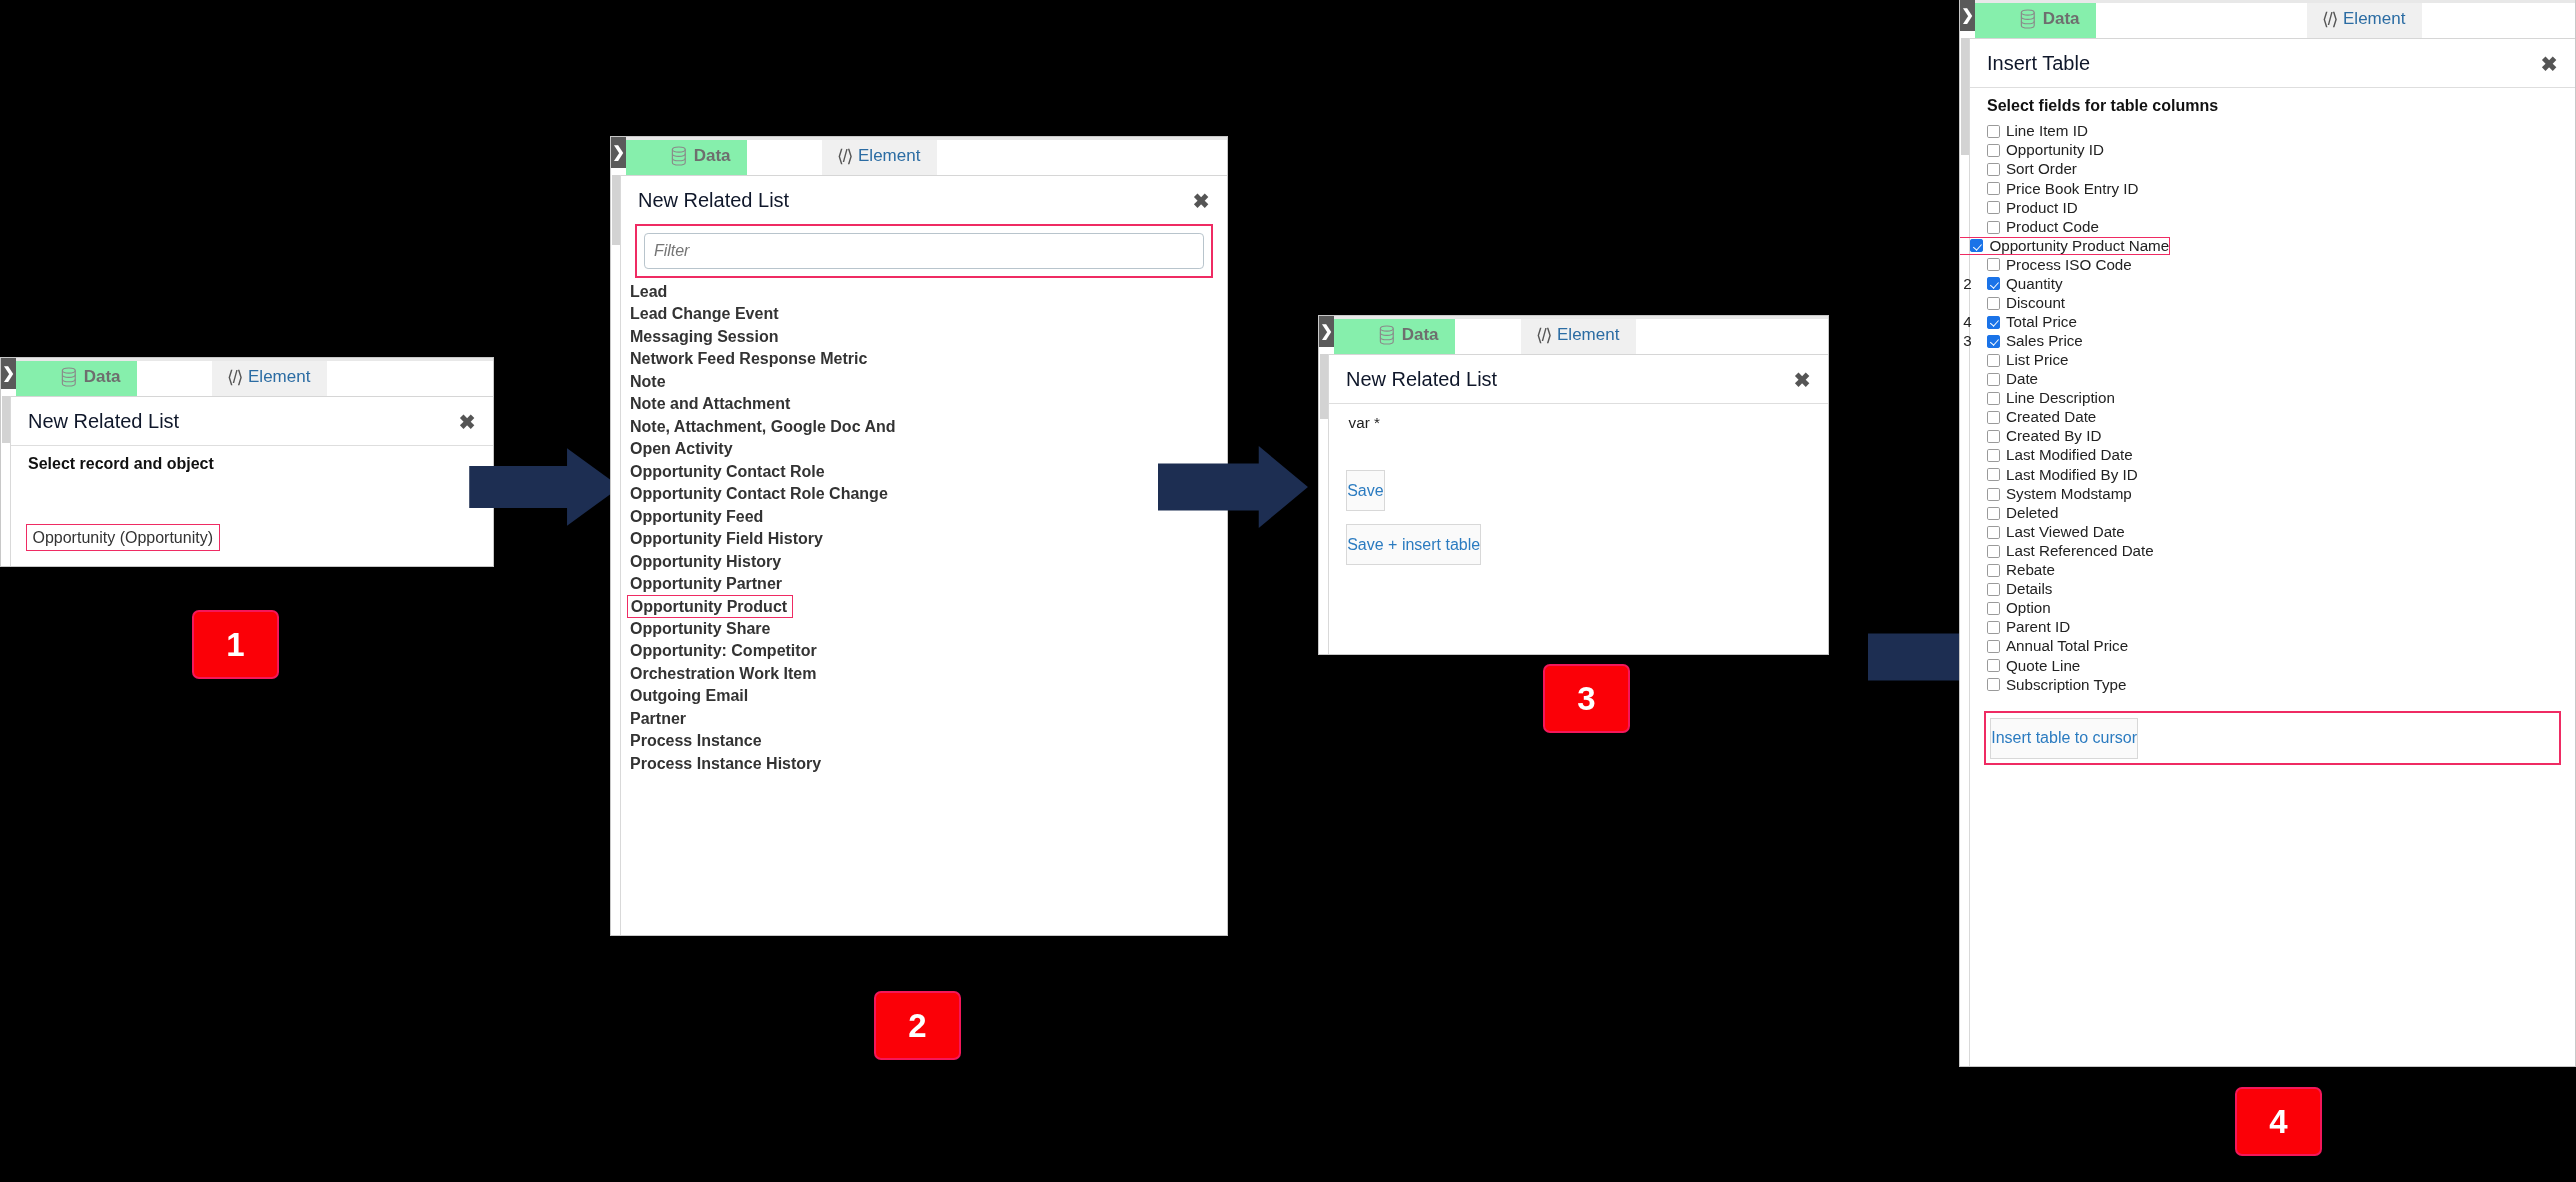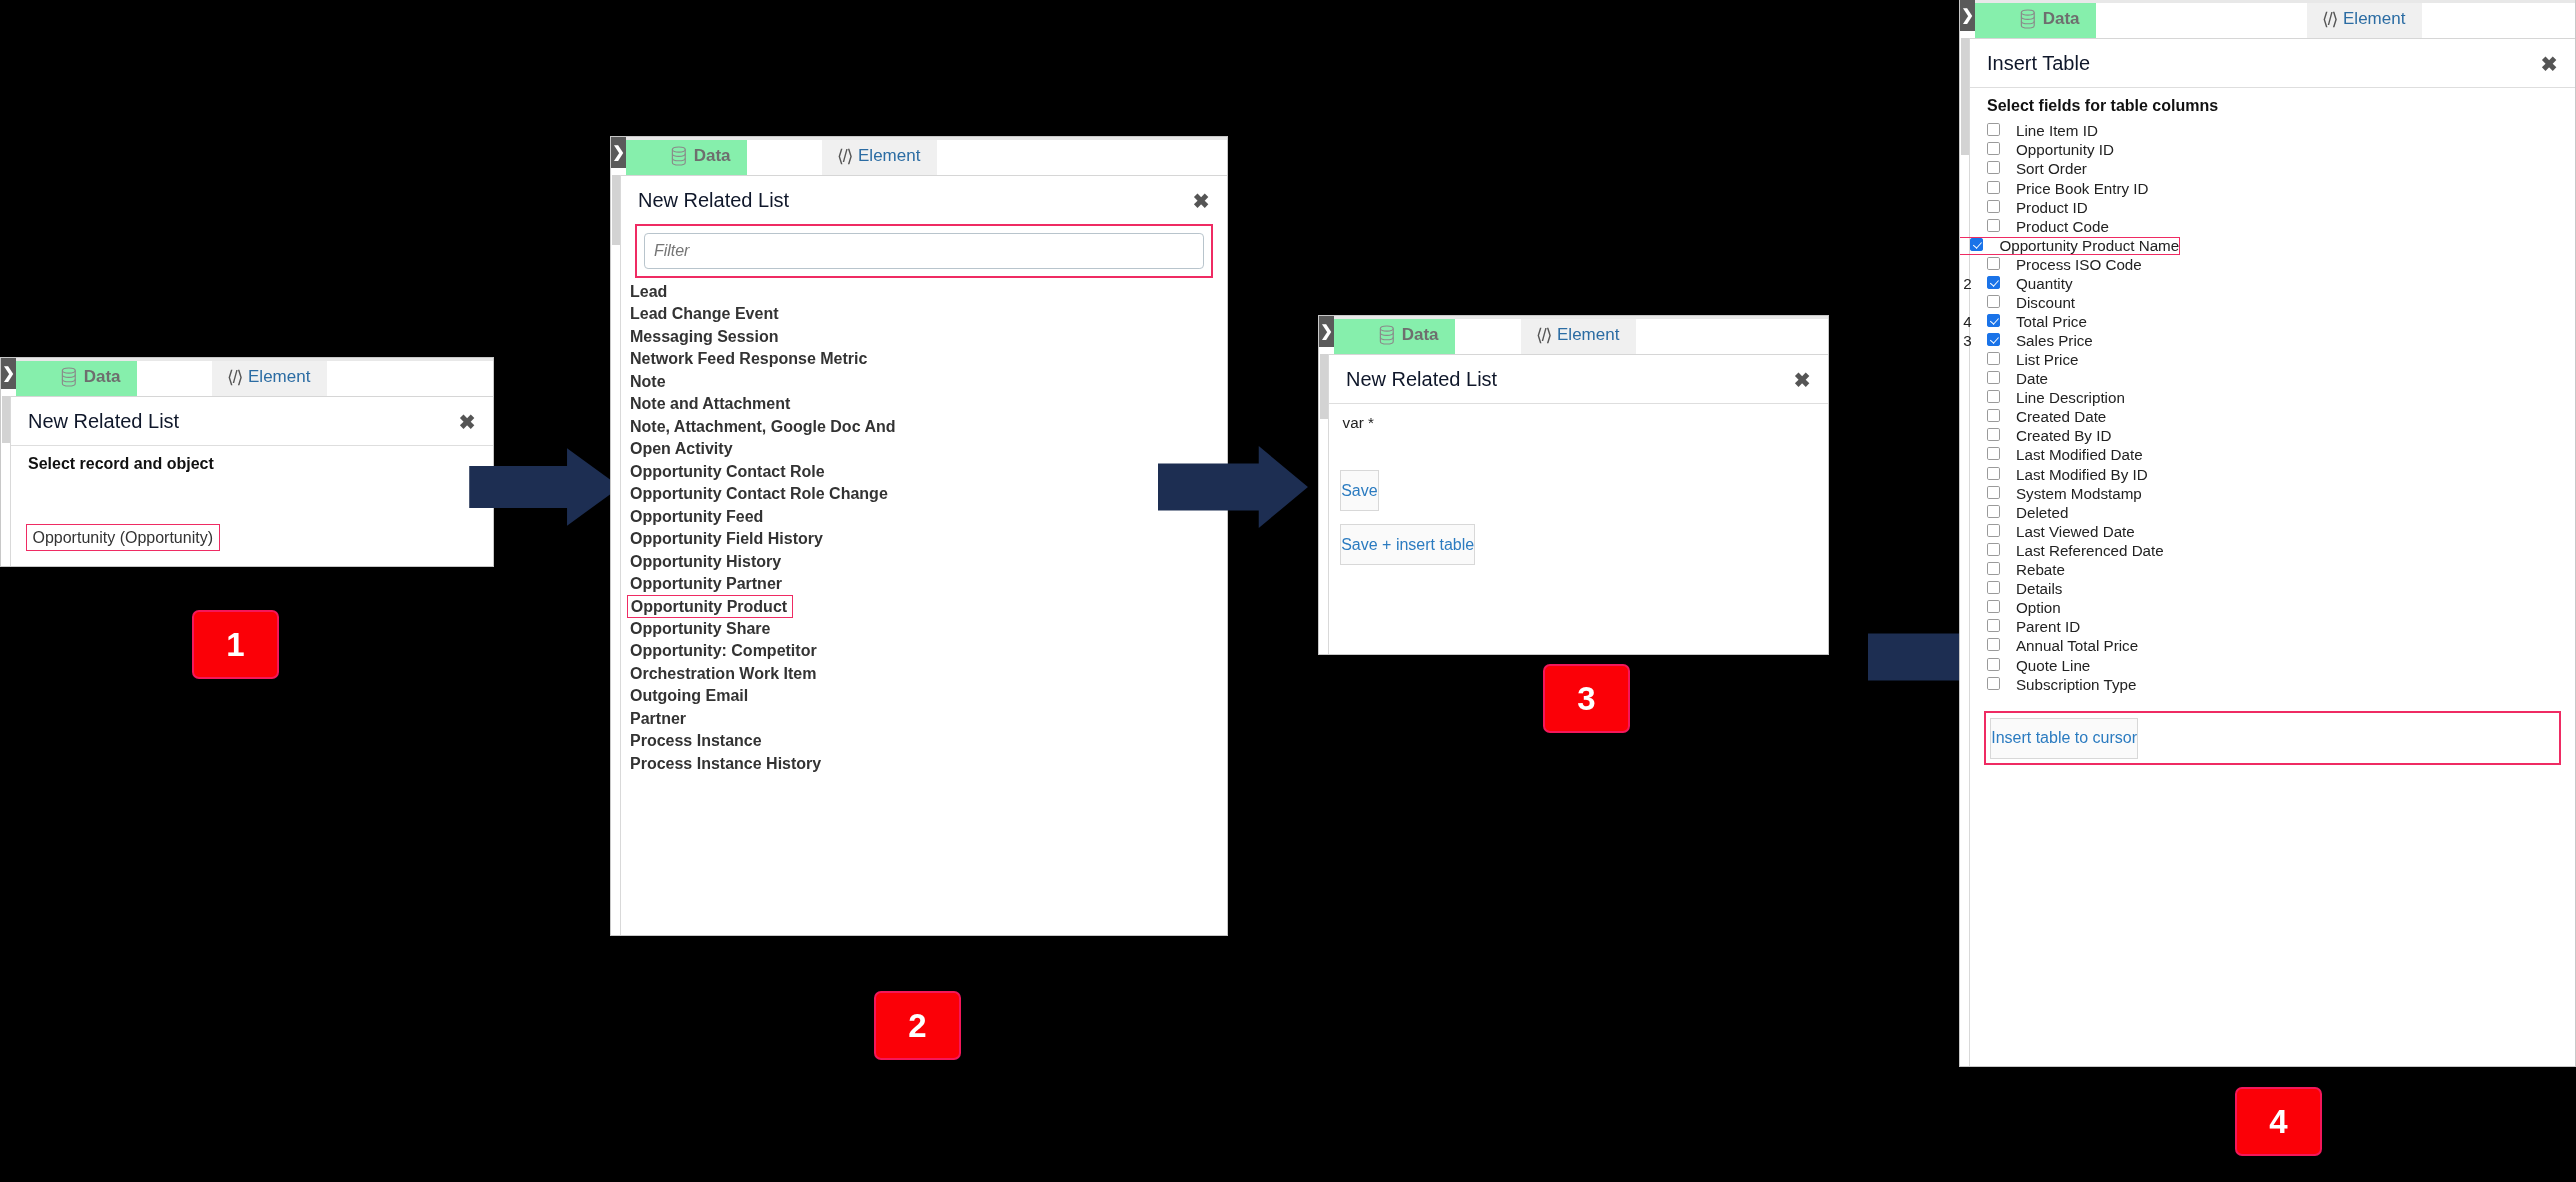--- a/index.html
+++ b/index.html
@@ -133,21 +133,21 @@
     text-align:center;
     padding:10.6px 0;
     box-sizing:border-box;
     font-family:"Liberation Sans", sans-serif;
     cursor:pointer;
   }
 
   
   .cb-list{list-style:none;margin:0;padding:2.3px 0 0 0;position:relative;}
   .cb-row{
-    display:flex;align-items:flex-start;gap:16px;
+    display:flex;align-items:center;gap:6px;
     padding:1.2px 0 1.2px 17.6px;
     font-size:15.2px;color:#222;
     position:relative;
     line-height:1.1;
     white-space:nowrap;
   }
   .cb-row .ord{
     position:absolute;left:-10.6px;
     font-size:15.2px;color:#222;
     width:13px;text-align:right;
@@ -285,21 +285,21 @@
       <span>Element</span>
     </div>
   </div>
   <div class="inner-rail">
     <div class="rail-thumb" style="height:65px;"></div>
   </div>
   <div class="panel-title-row" style="margin-left:9.4px;">
     <div class="panel-title">New Related List</div>
     <div class="panel-close">✖</div>
   </div>
-  <div style="margin-left:6px;">
+  <div style="margin-left:12px;">
     <div class="field-label">var *</div>
     <div style="height:34px;"></div>
     <button class="btn">Save</button>
     <button class="btn">Save + insert table</button>
   </div>
 </div>
 
 <svg class="arrow" style="left:1862px;top:616px;width:176px;height:82px;" viewBox="0 0 300 140">
   <polygon points="10,30 182,30 182,0 266,70 182,140 182,110 10,110" fill="#1d2e52"></polygon>
 </svg>

